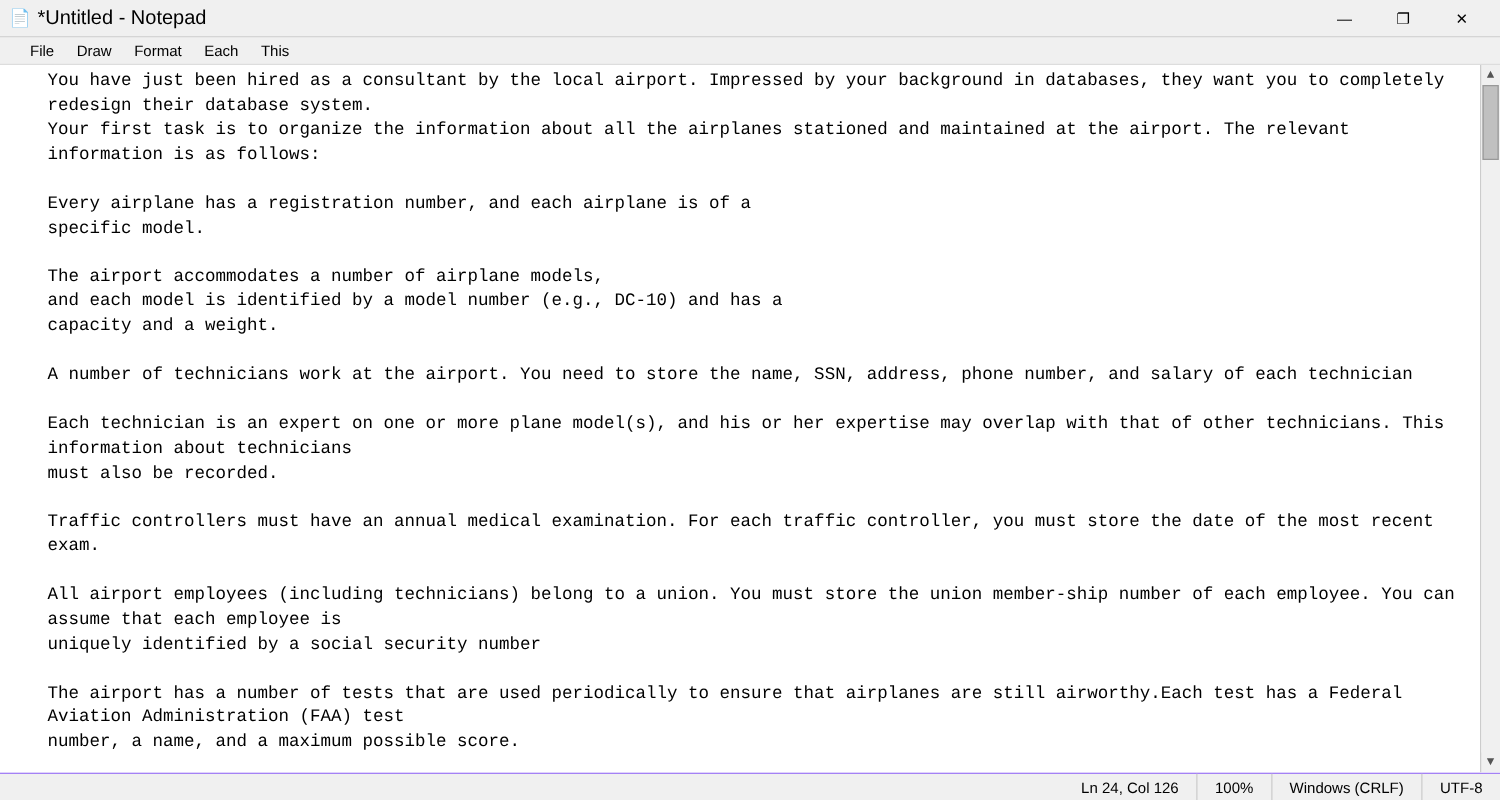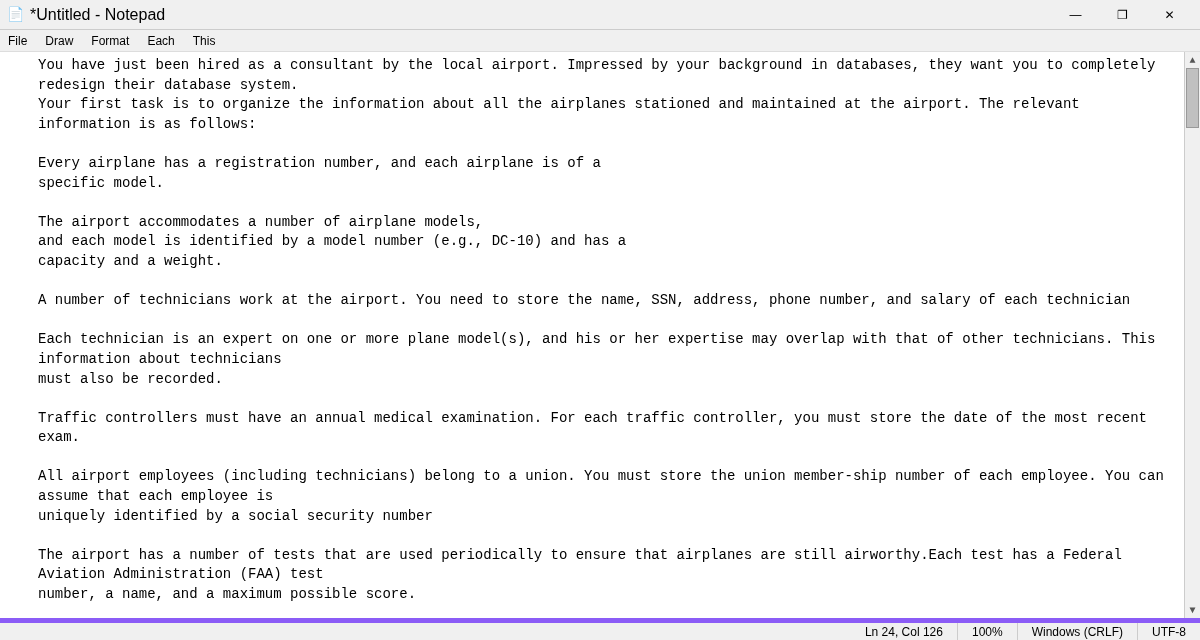--- a/index.html
+++ b/index.html
@@ -70,21 +70,21 @@
       background: transparent;
       border: none;
     }
 
     
     .menu-bar {
       display: flex;
       align-items: center;
       background: #f0f0f0;
       height: 22px;
-      padding: 0 0;
+      padding: 0 16px;
       border-bottom: 1px solid #ddd;
       flex-shrink: 0;
       gap: 2px;
     }
 
     .menu-item {
       font-family: 'Segoe UI', Arial, sans-serif;
       font-size: 12px;
       padding: 2px 8px;
       cursor: pointer;
@@ -157,21 +157,21 @@
       border: 1px solid #999;
     }
 
     
     .status-bar {
       display: flex;
       align-items: center;
       justify-content: flex-end;
       background: #f0f0f0;
       height: 22px;
-      border-top: 5px solid #8b5cf6;
+      border-top: 1px solid #8b5cf6;
       flex-shrink: 0;
       gap: 0;
       font-family: 'Segoe UI', Arial, sans-serif;
       font-size: 12px;
     }
 
     .status-section {
       padding: 0 14px;
       border-left: 1px solid #ccc;
       height: 100%;

